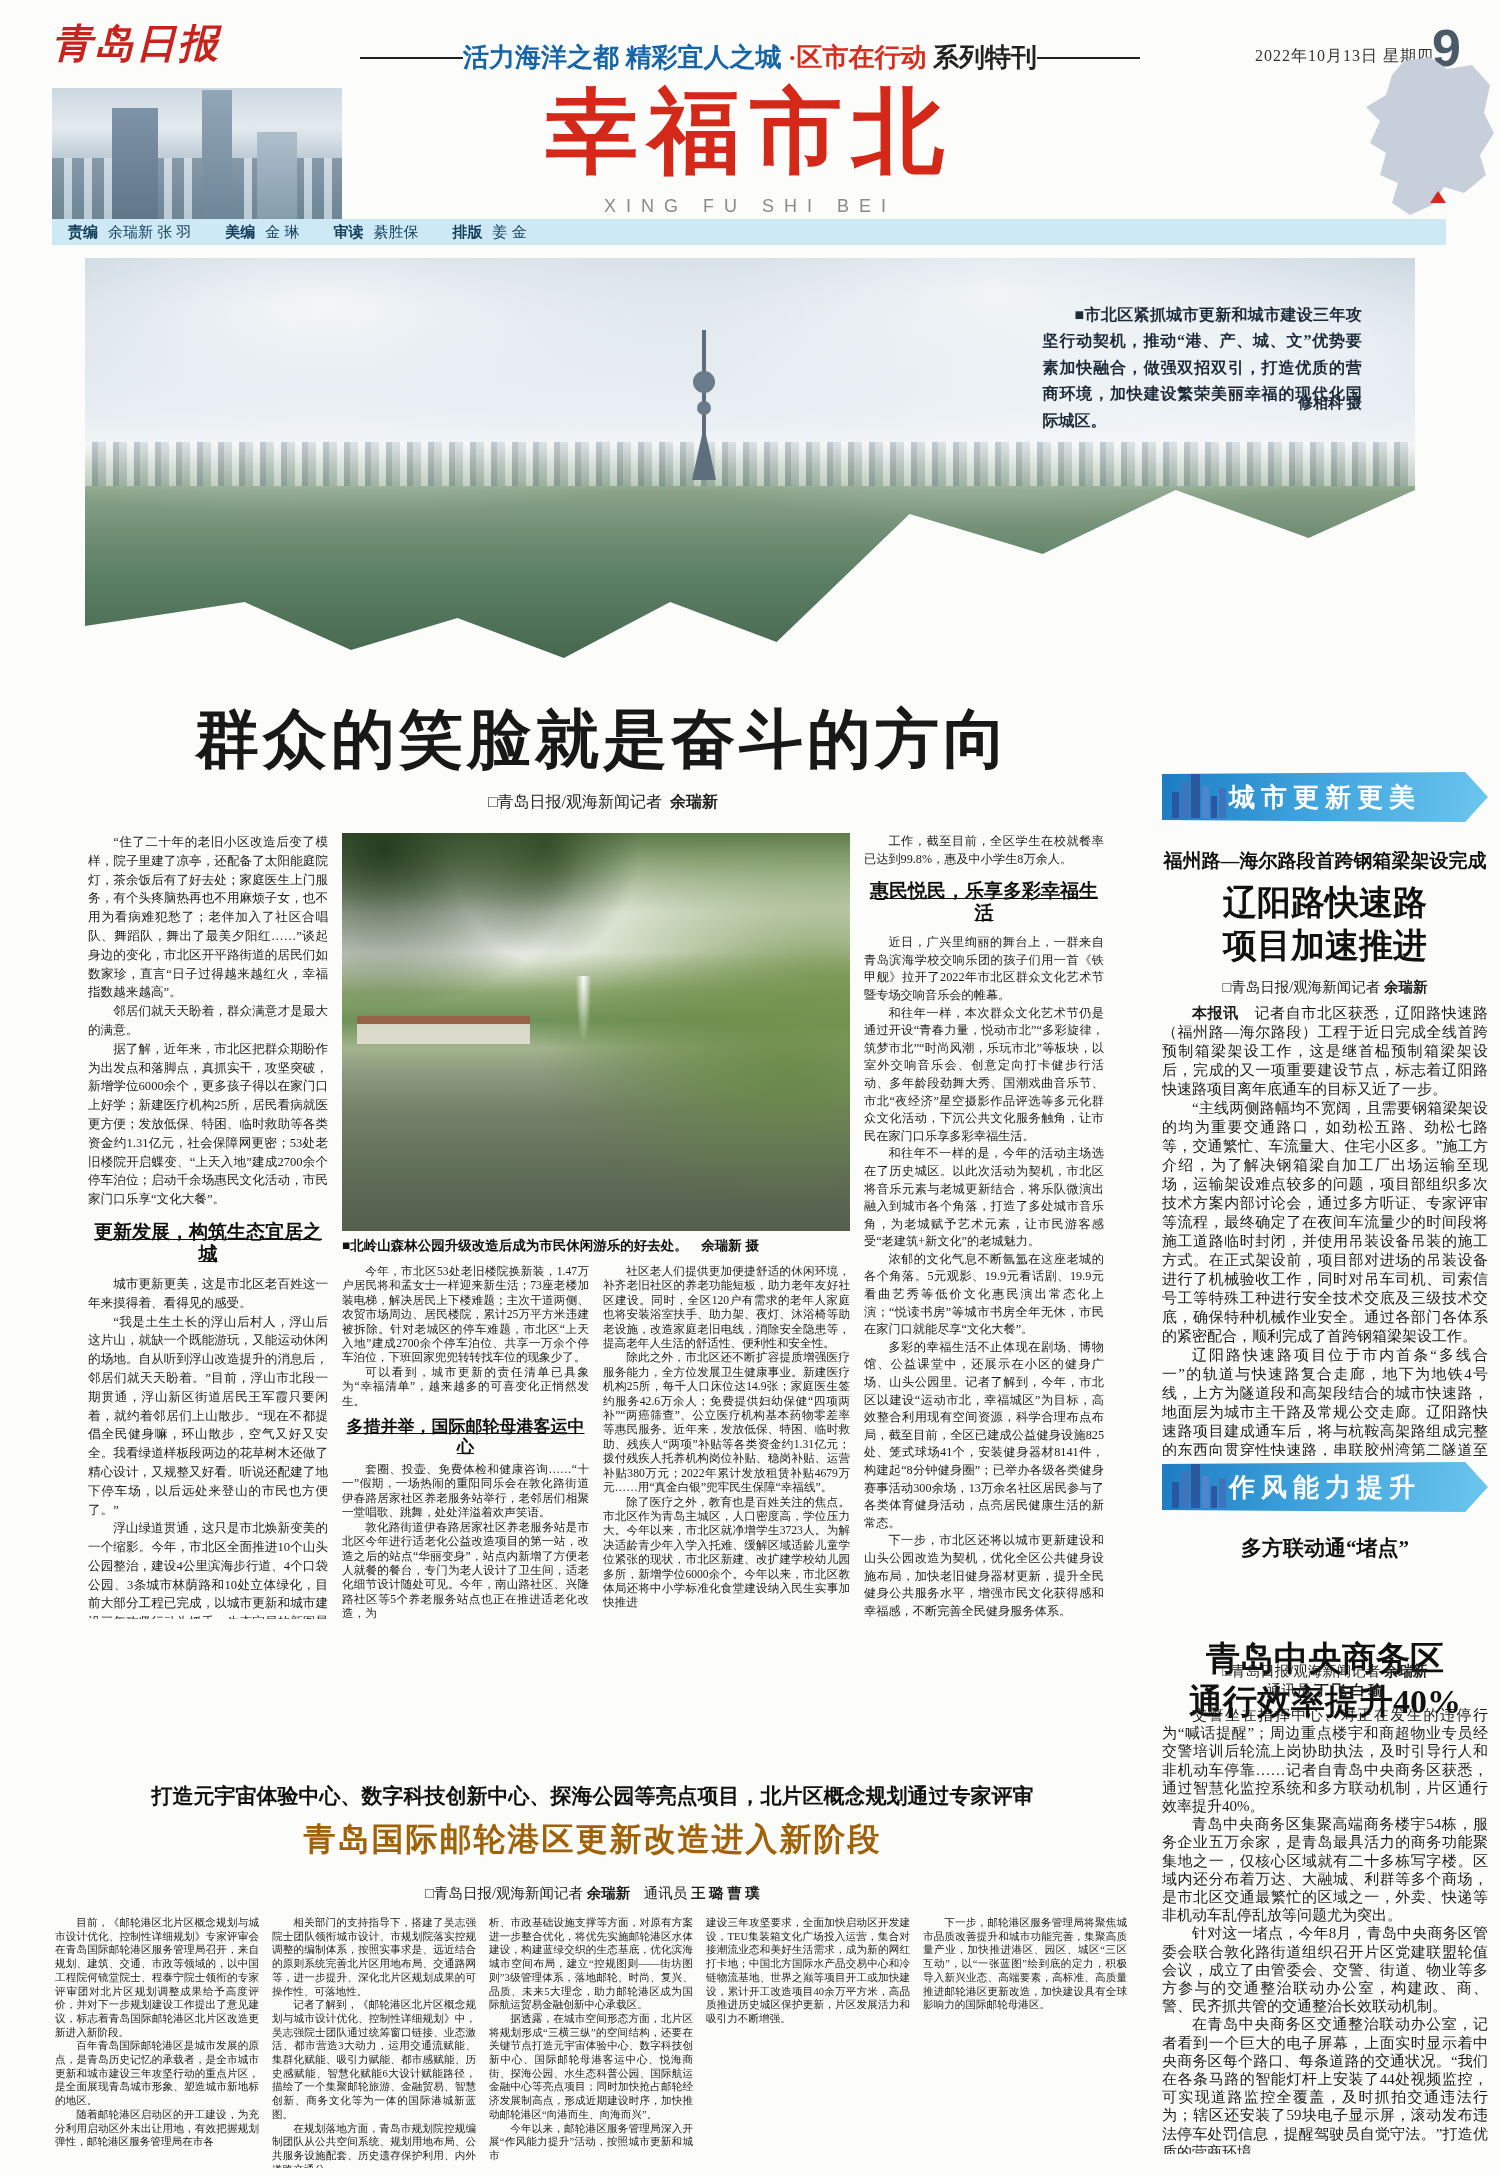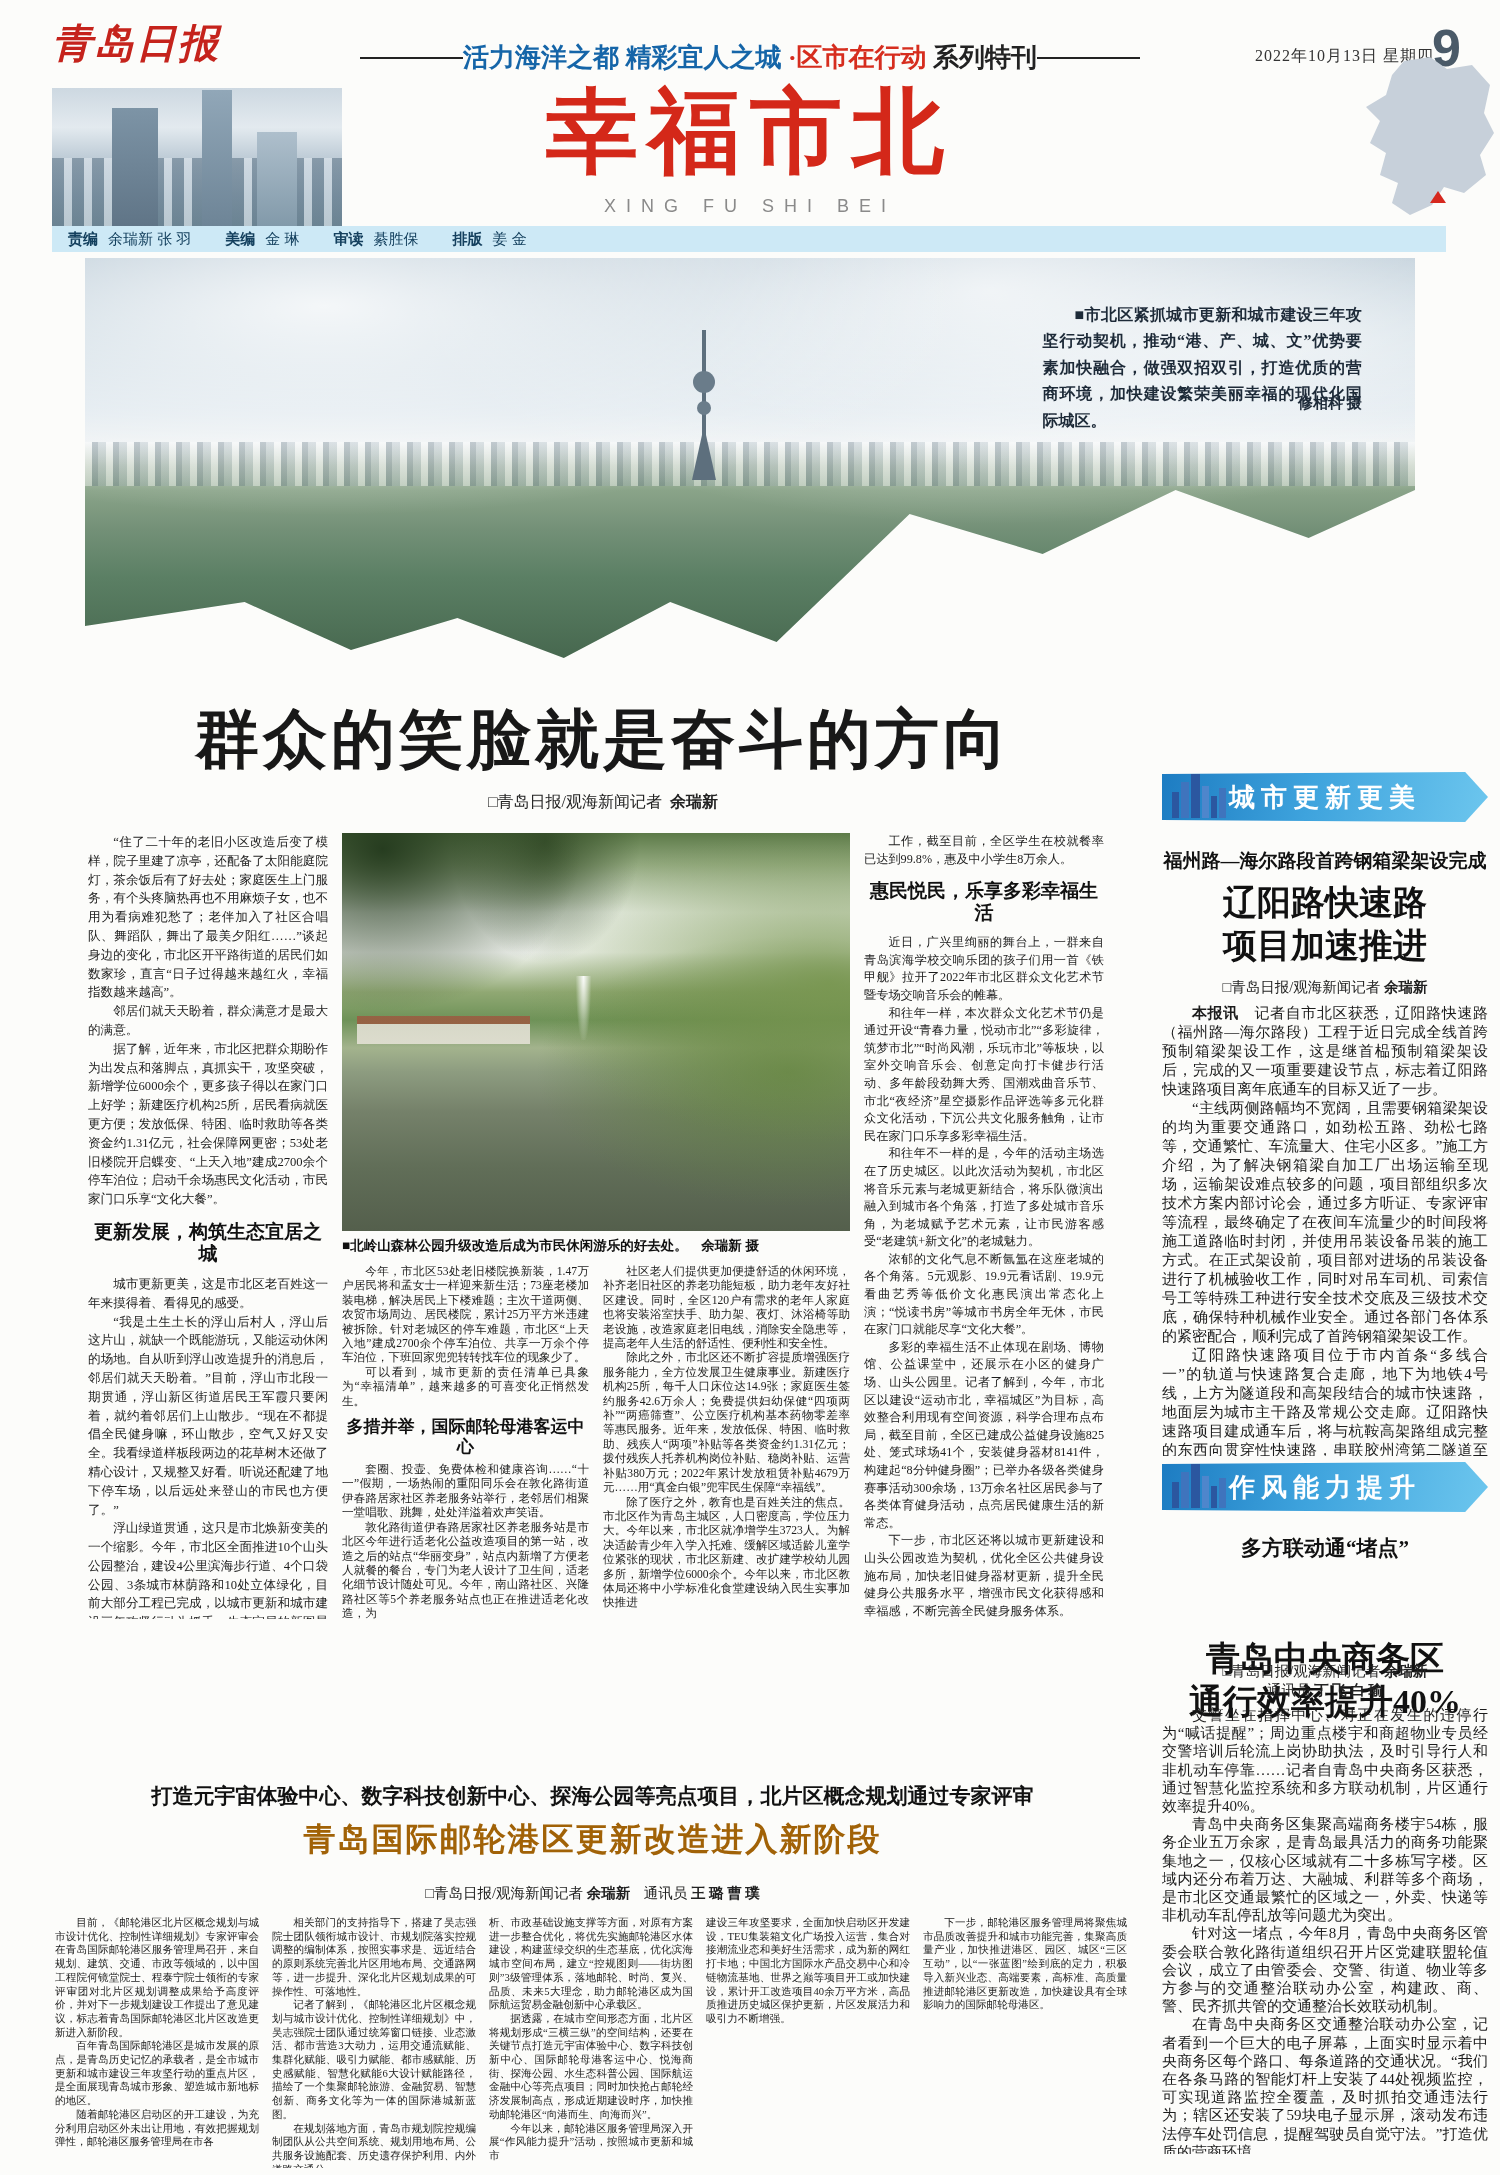--- a/index.html
+++ b/index.html
@@ -21,21 +21,21 @@
      background:linear-gradient(180deg,#cdd8e1 0%,#e3eaef 28%,#b6c5d1 55%,#9cb0be 78%,#87a0ab 100%);}
   .mast-photo .bldg{position:absolute;bottom:0;background:linear-gradient(180deg,#7d94a6,#5f7486);}
   .mast-photo .band{position:absolute;left:0;right:0;bottom:0;height:70px;
      background:repeating-linear-gradient(90deg,rgba(70,95,115,.45) 0 12px,rgba(225,232,238,.55) 12px 20px);}
   .big-title{left:430px;top:86px;width:640px;text-align:center;font-size:92px;line-height:1;font-weight:bold;
      color:#d42819;letter-spacing:10px;}
   .pinyin{left:430px;top:196px;width:640px;text-align:center;font-size:18px;letter-spacing:10px;color:#8a8a8a;
      font-family:"Liberation Sans","DejaVu Sans",sans-serif;}
   .map-box{left:1352px;top:55px;width:145px;height:165px;}
   
-  .staff-bar{left:52px;top:226px;width:1394px;height:26px;background:#cde9f6;color:#14405e;
+  .staff-bar{left:52px;top:219px;width:1394px;height:26px;background:#cde9f6;color:#14405e;
      font-size:15px;display:flex;align-items:center;padding-left:16px;box-sizing:border-box;
      font-family:"Liberation Sans","DejaVu Sans",sans-serif;}
   .staff-bar b{margin-right:10px;}
   .staff-bar span{margin-right:34px;}
   
   .hero{left:85px;top:258px;width:1330px;height:400px;
      background:
        radial-gradient(ellipse at 18% 12%,rgba(255,255,255,.85),rgba(255,255,255,0) 42%),
        radial-gradient(ellipse at 68% 8%,rgba(255,255,255,.75),rgba(255,255,255,0) 45%),
        radial-gradient(ellipse at 90% 20%,rgba(255,255,255,.6),rgba(255,255,255,0) 35%),
@@ -64,21 +64,21 @@
   .m-photo .pavilion{position:absolute;left:3%;top:46%;width:34%;height:7%;
      background:linear-gradient(180deg,#9c5a40 0 30%,#e8e4da 30% 100%);opacity:.85;}
   .m-photo .fountain{position:absolute;left:46%;top:36%;width:3%;height:16%;
      background:radial-gradient(ellipse at 50% 0%,rgba(255,255,255,.95),rgba(255,255,255,0) 75%);}
   .m-caption{margin-top:6px;font-size:13.5px;font-weight:bold;color:#111;height:24px;overflow:hidden;
      font-family:"Liberation Sans","DejaVu Sans",sans-serif;}
   .m-subtext{margin-top:4px;flex:1;display:flex;gap:14px;overflow:hidden;}
   .m-subcol{width:247px;overflow:hidden;font-size:11.6px;line-height:14.4px;text-align:justify;}
   .m-subcol p{margin:0;text-indent:2em;}
   .subhead{font-weight:bold;text-align:center;text-indent:0 !important;color:#111;
-     font-family:"Liberation Sans","DejaVu Sans",sans-serif;}
+     font-family:"Liberation Sans","DejaVu Sans",sans-serif;text-decoration:underline;}
   .mcol .subhead{font-size:19px;line-height:22px;margin:12px 0 10px;}
   .m-subcol .subhead{font-size:17px;line-height:20px;margin:8px 0 6px;}
   
   .ribbon{left:1162px;width:326px;height:50px;display:flex;align-items:center;justify-content:center;
      background:linear-gradient(100deg,#1d7cc2 0%,#3ea3dd 45%,#6cc6ee 100%);
      clip-path:polygon(0 4%,93% 0,100% 50%,93% 100%,0 96%);}
   .ribbon .label{color:#fff;font-weight:bold;font-size:26px;letter-spacing:6px;
      font-family:"Liberation Sans","DejaVu Sans",sans-serif;}
   .ribbon svg{position:absolute;left:8px;bottom:4px;}
   .s-kicker{left:1162px;width:326px;text-align:center;font-size:19px;font-weight:bold;color:#111;}

